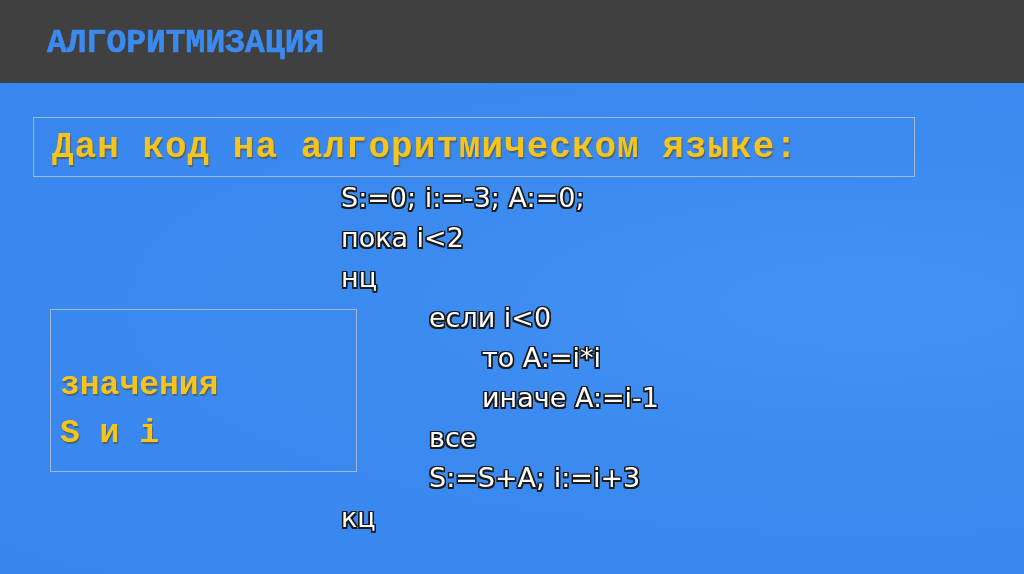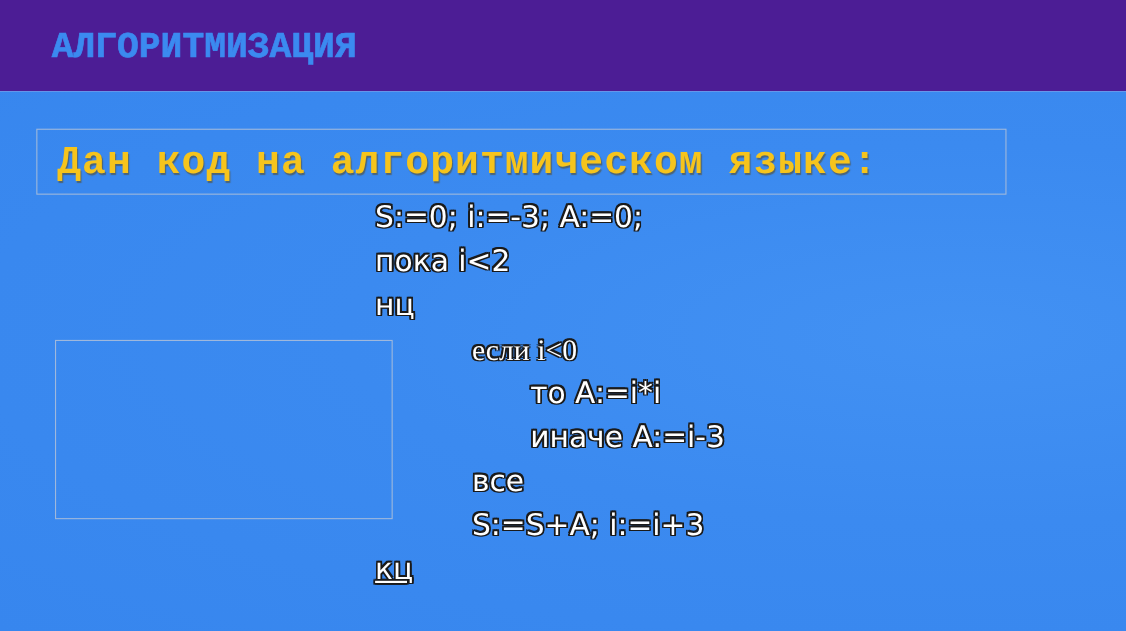--- a/index.html
+++ b/index.html
@@ -3,21 +3,21 @@
   <meta charset="utf-8">
   <style>
     html, body { margin: 0; padding: 0; }
     body {
       width: 1024px; height: 574px; overflow: hidden; position: relative;
       background: #ffffff;
       font-family: "DejaVu Sans", sans-serif;
     }
     .header {
       position: absolute; left: 0; top: 0; width: 1024px; height: 83px;
-      background: #4c1d95;
+      background: #404040;
     }
     .title {
       position: absolute; left: 47px; top: 24px;
       font-family: "Liberation Mono", "DejaVu Sans Mono", monospace;
       font-weight: bold; font-size: 33px; letter-spacing: 0px;
       color: #3b8af0; line-height: 40px;
       -webkit-text-stroke: 0.6px #3b8af0;
     }
     .panel {
       position: absolute; left: 0; top: 83px; width: 1024px; height: 491px;
@@ -62,26 +62,28 @@
 <div class="header">
   <div class="title">АЛГОРИТМИЗАЦИЯ</div>
 </div>
 
 <div class="panel">
   <div class="task-box">
     <div class="task-text yellow">Дан код на алгоритмическом языке:</div>
   </div>
 
   <div class="goal-box">
+    <div class="goal-line yellow" style="top:56px;">значения</div>
+    <div class="goal-line yellow" style="top:104px;">S и i</div>
   </div>
 
   <div class="code-block">
     <div class="code-line lvl0" style="top:98px;">S:=0; i:=-3; A:=0;</div>
     <div class="code-line lvl0" style="top:138px;">пока i&lt;2</div>
     <div class="code-line lvl0" style="top:178px;">нц</div>
-    <div class="code-line lvl1" style="top:218px;font-family:Liberation Serif, serif;">если i&lt;0</div>
+    <div class="code-line lvl1" style="top:218px;">если i&lt;0</div>
     <div class="code-line lvl2" style="top:258px;">то A:=i*i</div>
-    <div class="code-line lvl2" style="top:298px;">иначе A:=i-3</div>
+    <div class="code-line lvl2" style="top:298px;">иначе A:=i-1</div>
     <div class="code-line lvl1" style="top:338px;text-align:center;">все</div>
     <div class="code-line lvl1" style="top:378px;">S:=S+A; i:=i+3</div>
-    <div class="code-line lvl0" style="top:418px;text-decoration:underline;">кц</div>
+    <div class="code-line lvl0" style="top:418px;">кц</div>
   </div>
 </div>
 
 </body></html>

